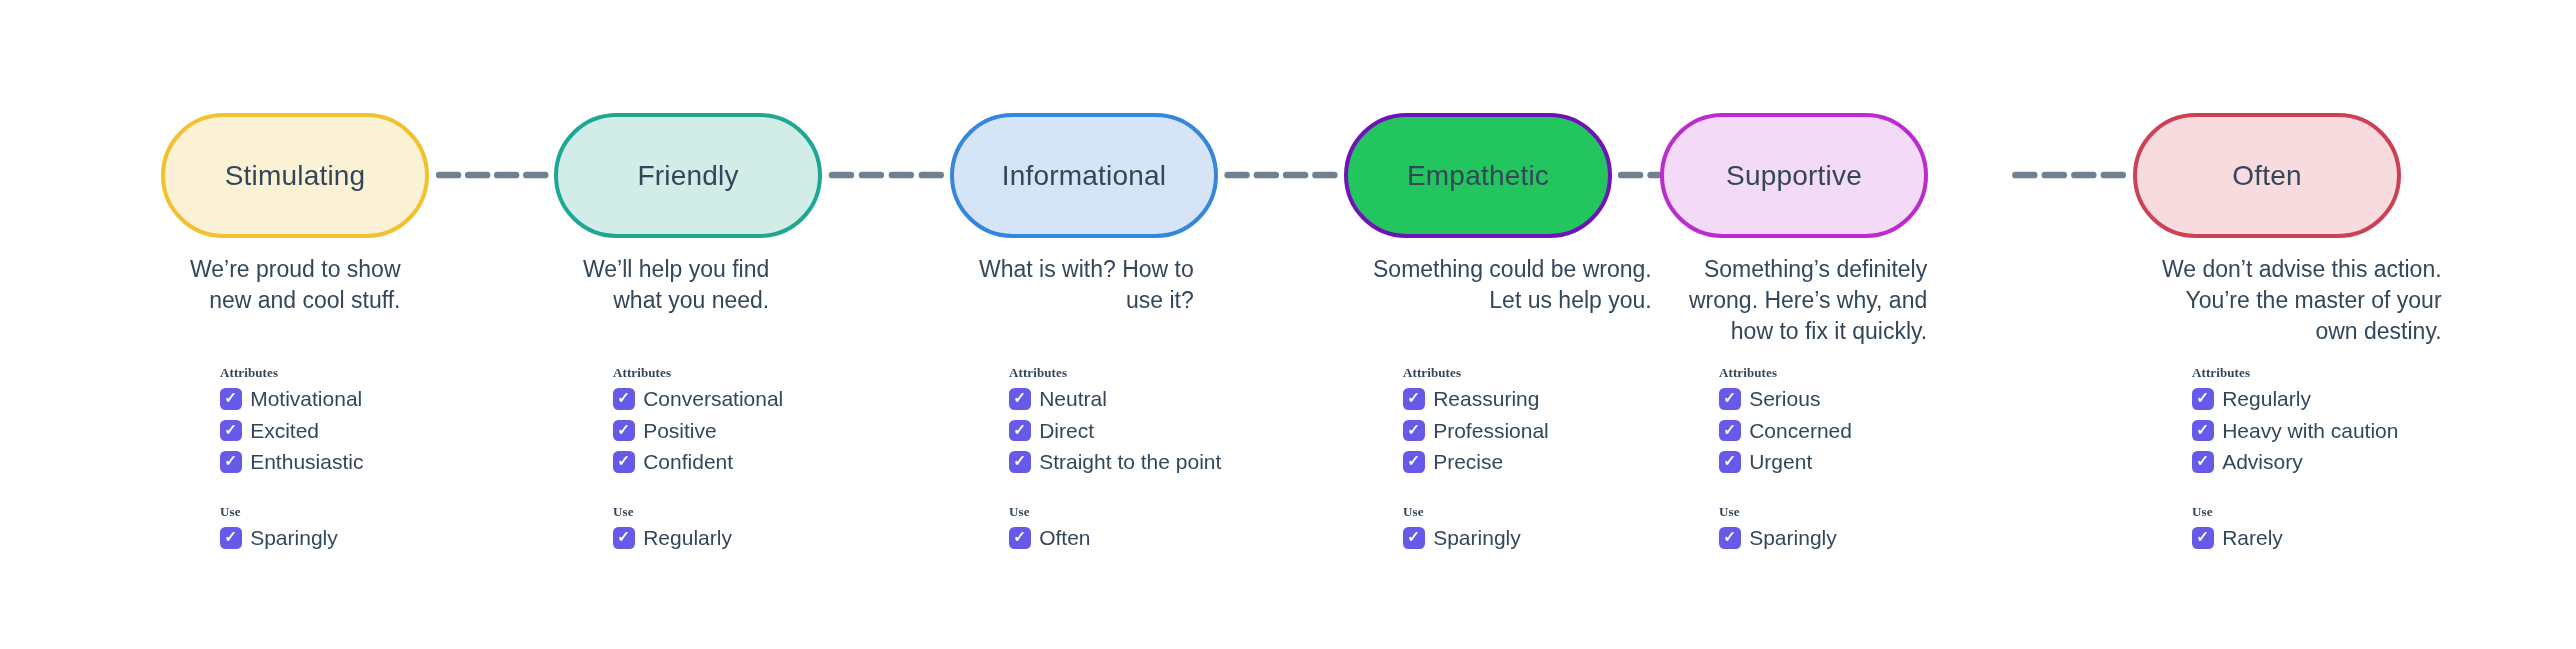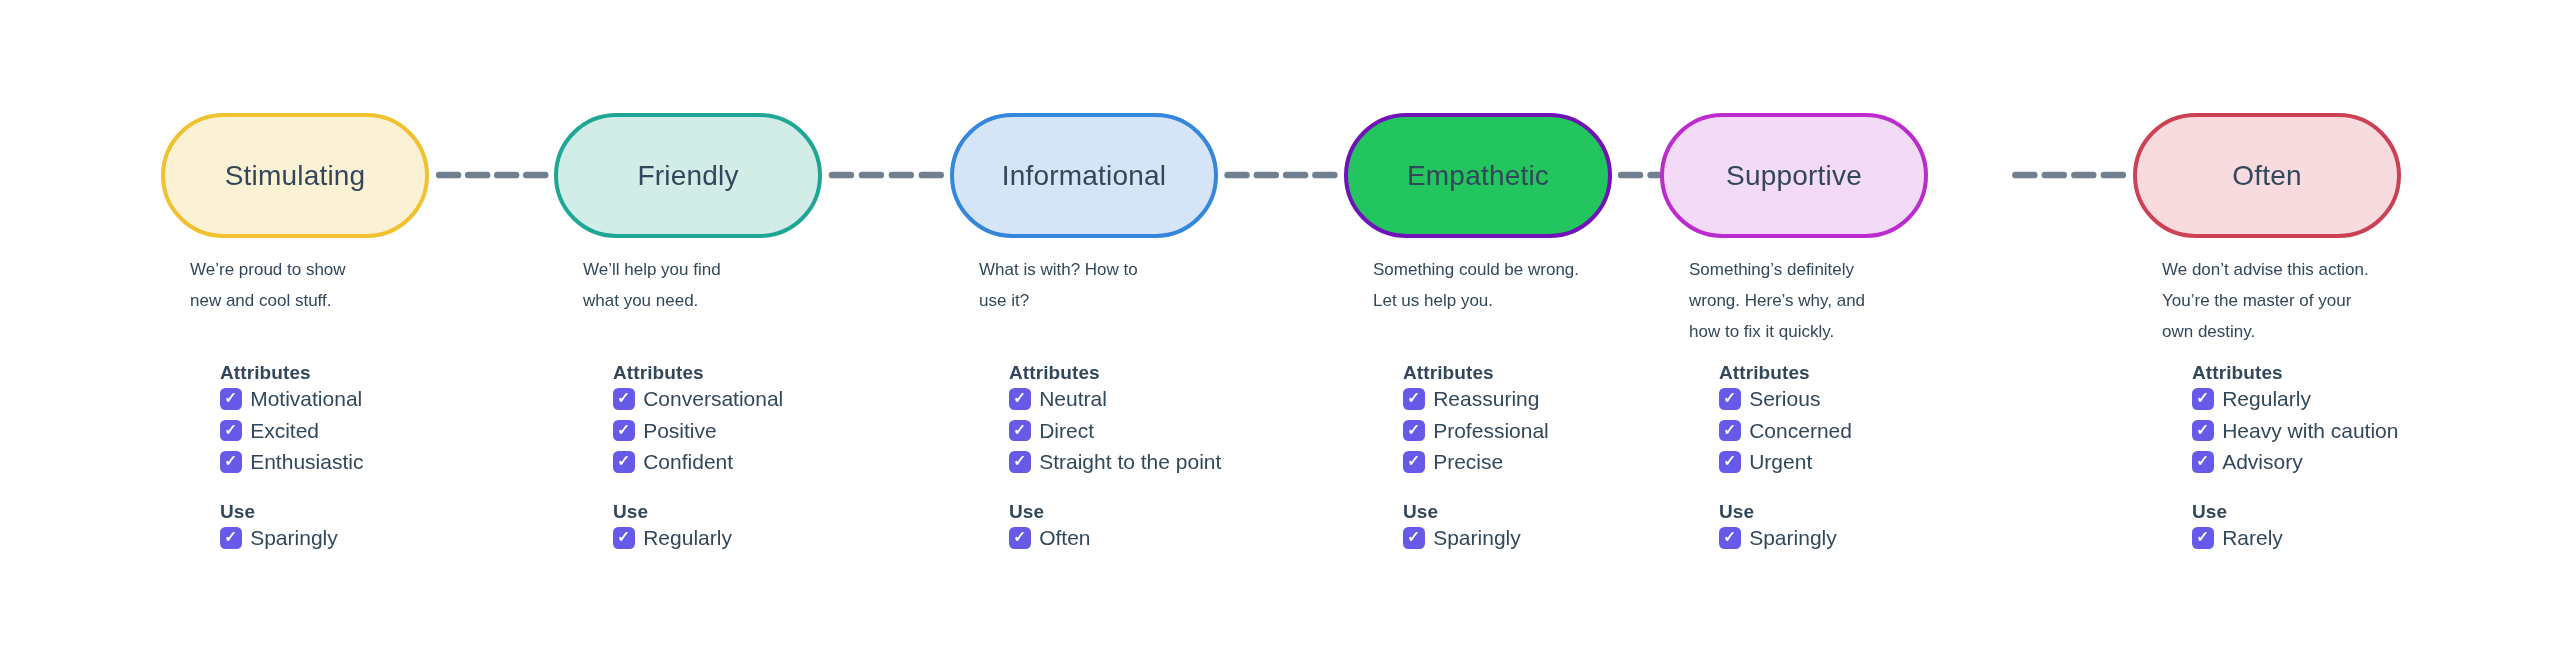--- a/index.html
+++ b/index.html
@@ -11,26 +11,26 @@
   .connectors { position:absolute; left:0; top:0; width:2576px; height:649px; }
   .col { position:absolute; top:0; width:268px; height:649px; }
   .pill {
     position:absolute; top:113px; left:0; width:268px; height:125px;
     box-sizing:border-box; border:4px solid #ccc; border-radius:134px;
     display:flex; align-items:center; justify-content:center;
   }
   .pill-label { font-size:28px; font-weight:500; letter-spacing:0.2px; }
   .desc {
     position:absolute; top:254px; left:29px;
-    font-size:17px; line-height:31px; white-space:pre;
+    font-size:23px; line-height:31px; white-space:pre;text-align:right;
   }
   .section { position:absolute; left:59px; }
   .section.attrs { top:361px; }
   .section.use  { top:500px; }
-  .sec-label { font-size:19px; font-weight:bold; line-height:23px; letter-spacing:0.1px; }
+  .sec-label { font-size:13px; font-weight:bold; line-height:23px; letter-spacing:0.1px;font-family:Liberation Serif, serif; }
   .rows { margin-top:4px; display:flex; flex-direction:column; gap:10px; }
   .check-row { display:flex; align-items:center; gap:8.7px; height:21.5px; }
   .checkbox {
     width:21.5px; height:21.5px; flex:0 0 21.5px; border-radius:5.4px;
     display:flex; align-items:center; justify-content:center;
   }
   .check-icon { color:#ffffff; font-size:15.4px; font-weight:bold; line-height:1; transform:translateY(-0.7px); }
   .check-label { font-size:21px; line-height:21.5px; white-space:nowrap; }
 </style>
 </head>

